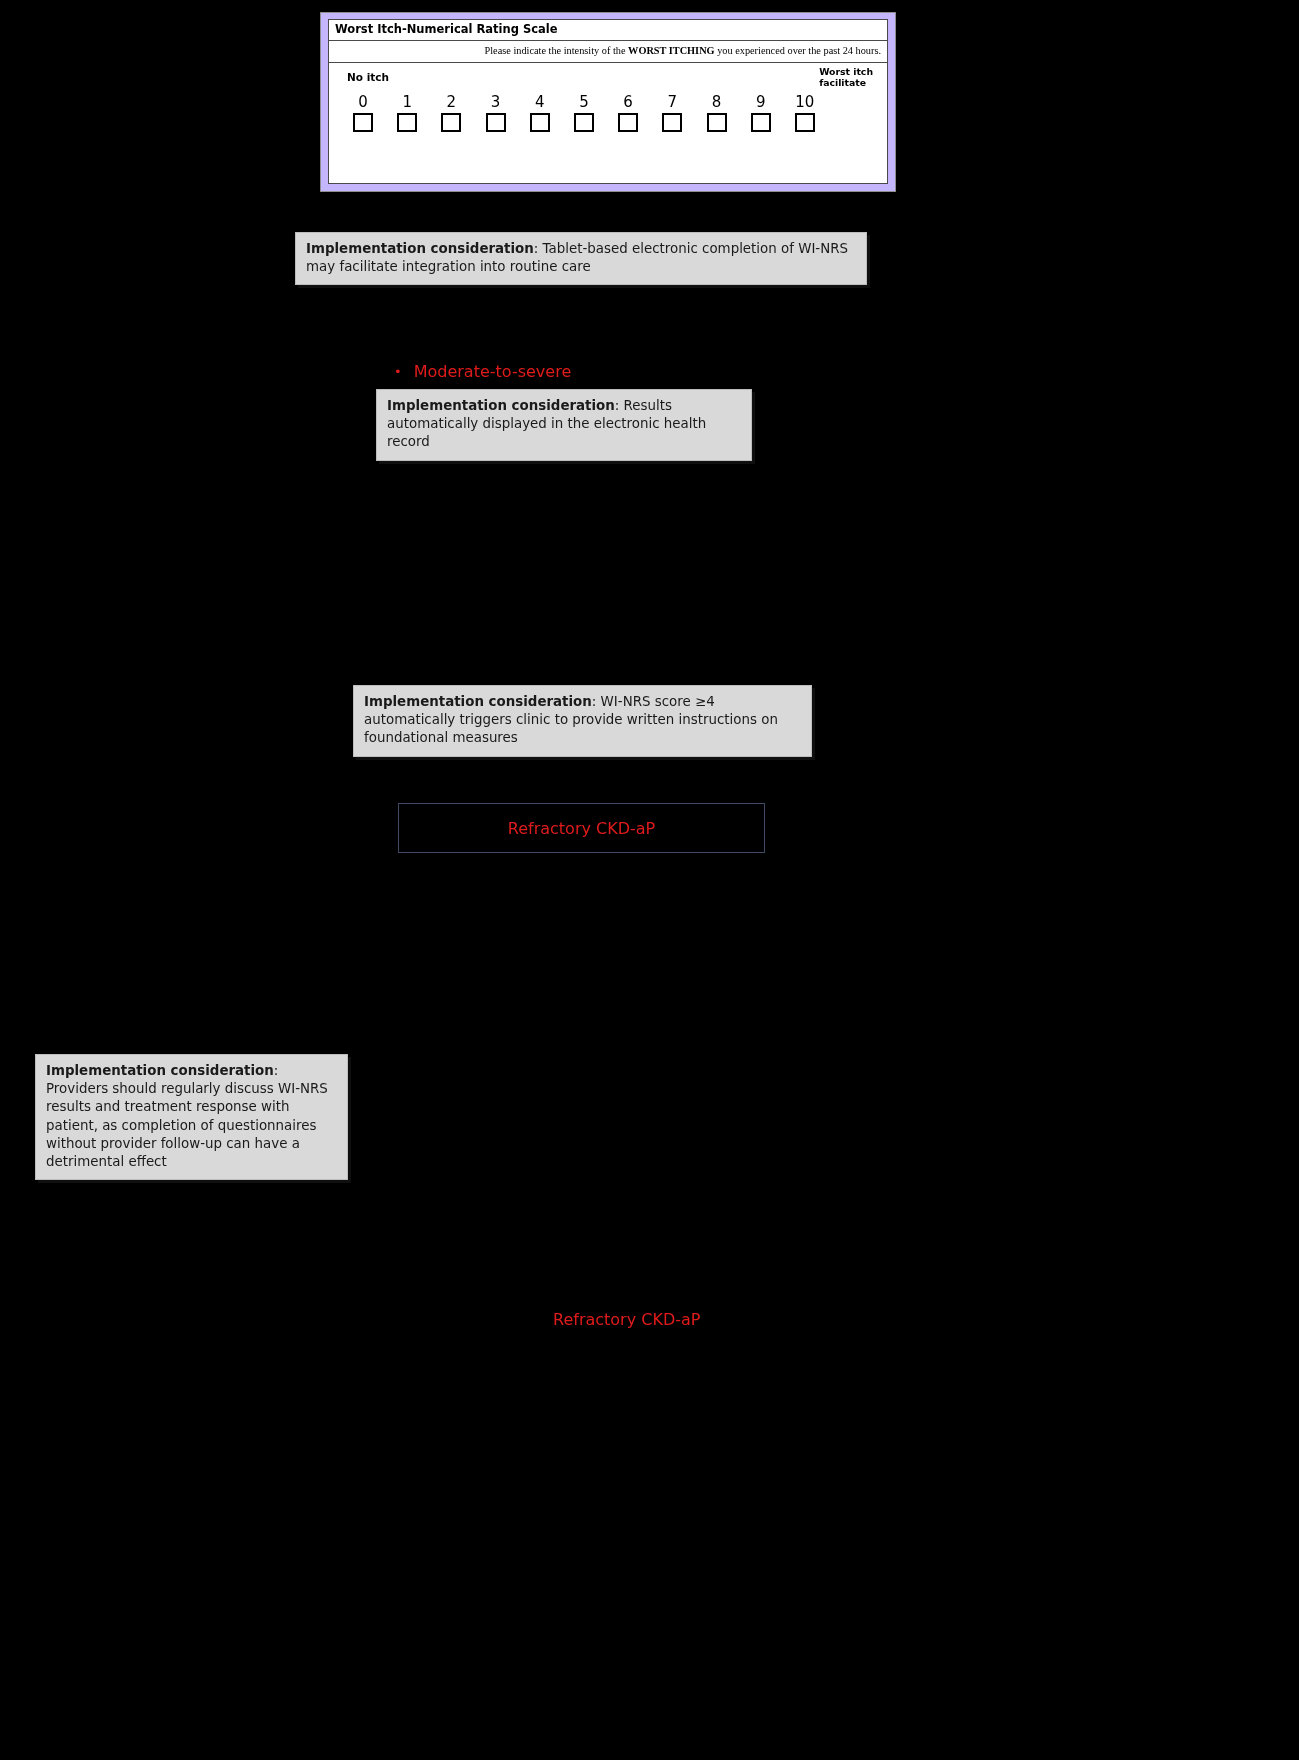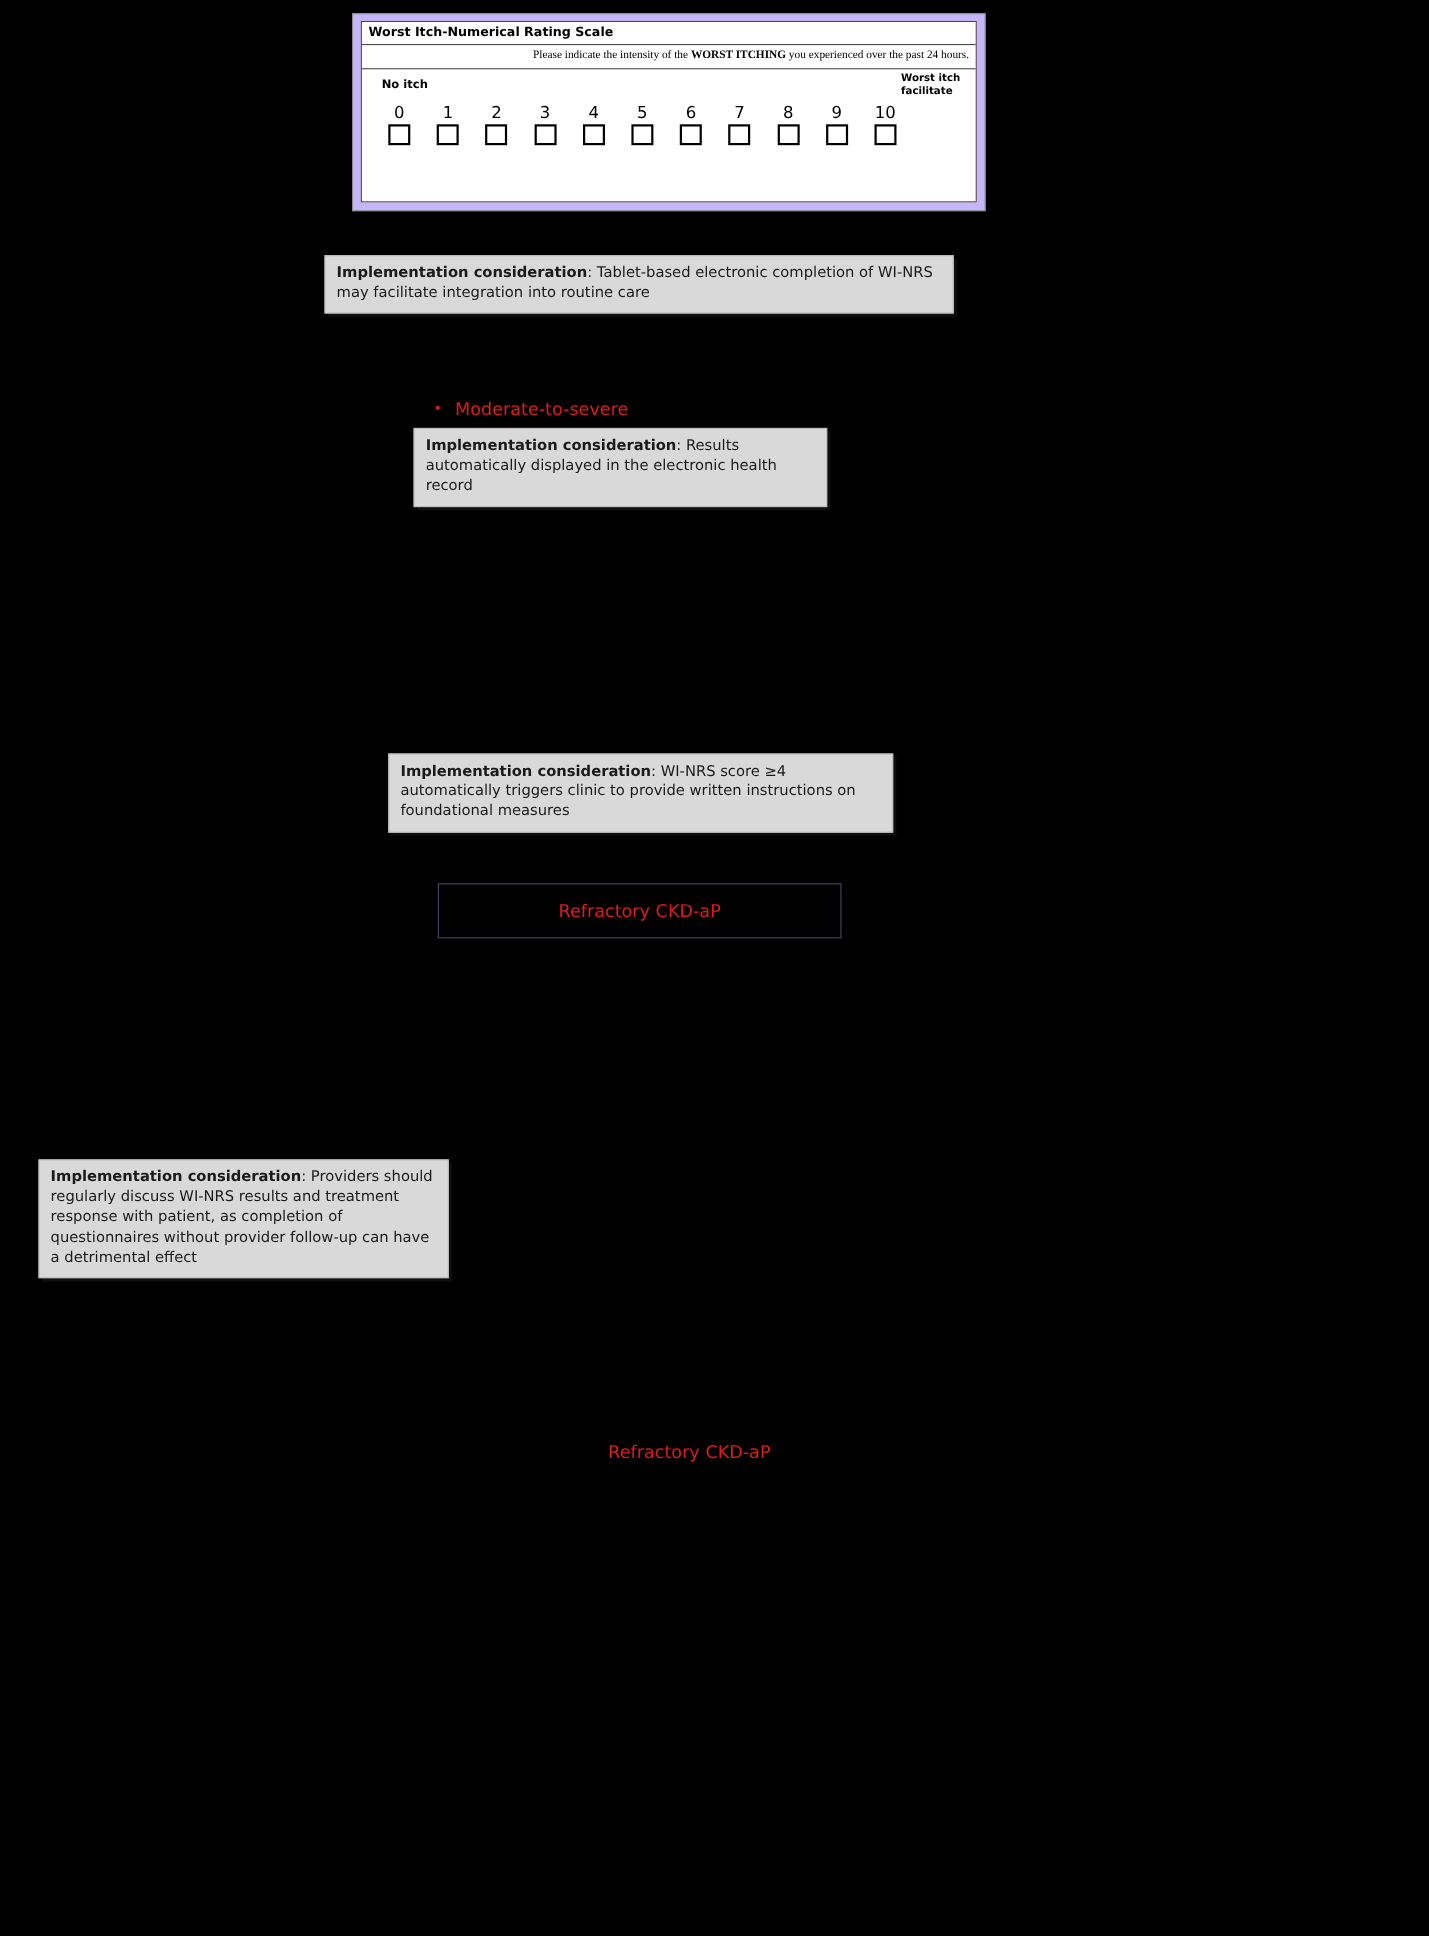--- a/index.html
+++ b/index.html
@@ -148,21 +148,21 @@
     font-size: 13.4px;
     line-height: 1.36;
     padding: 7px 10px 8px 10px;
     box-shadow: 3px 3px 0 rgba(255,255,255,0.06);
   }
   .impl-box .lead { font-weight: bold; }
 
   #impl-tablet  { left: 295px;  top: 232px;  width: 572px;  }
   #impl-ehr     { left: 376px;  top: 389px;  width: 376px;  }
   #impl-trigger { left: 353px;  top: 685px;  width: 459px;  }
-  #impl-discuss { left: 35px;   top: 1054px; width: 373px;  }
+  #impl-discuss { left: 35px;   top: 1054px; width: 313px;  }
 
   
   .red-text {
     position: absolute;
     color: #e01b1b;
     font-size: 16px;
     white-space: nowrap;
   }
   #label-moderate-severe {
     left: 394px;

